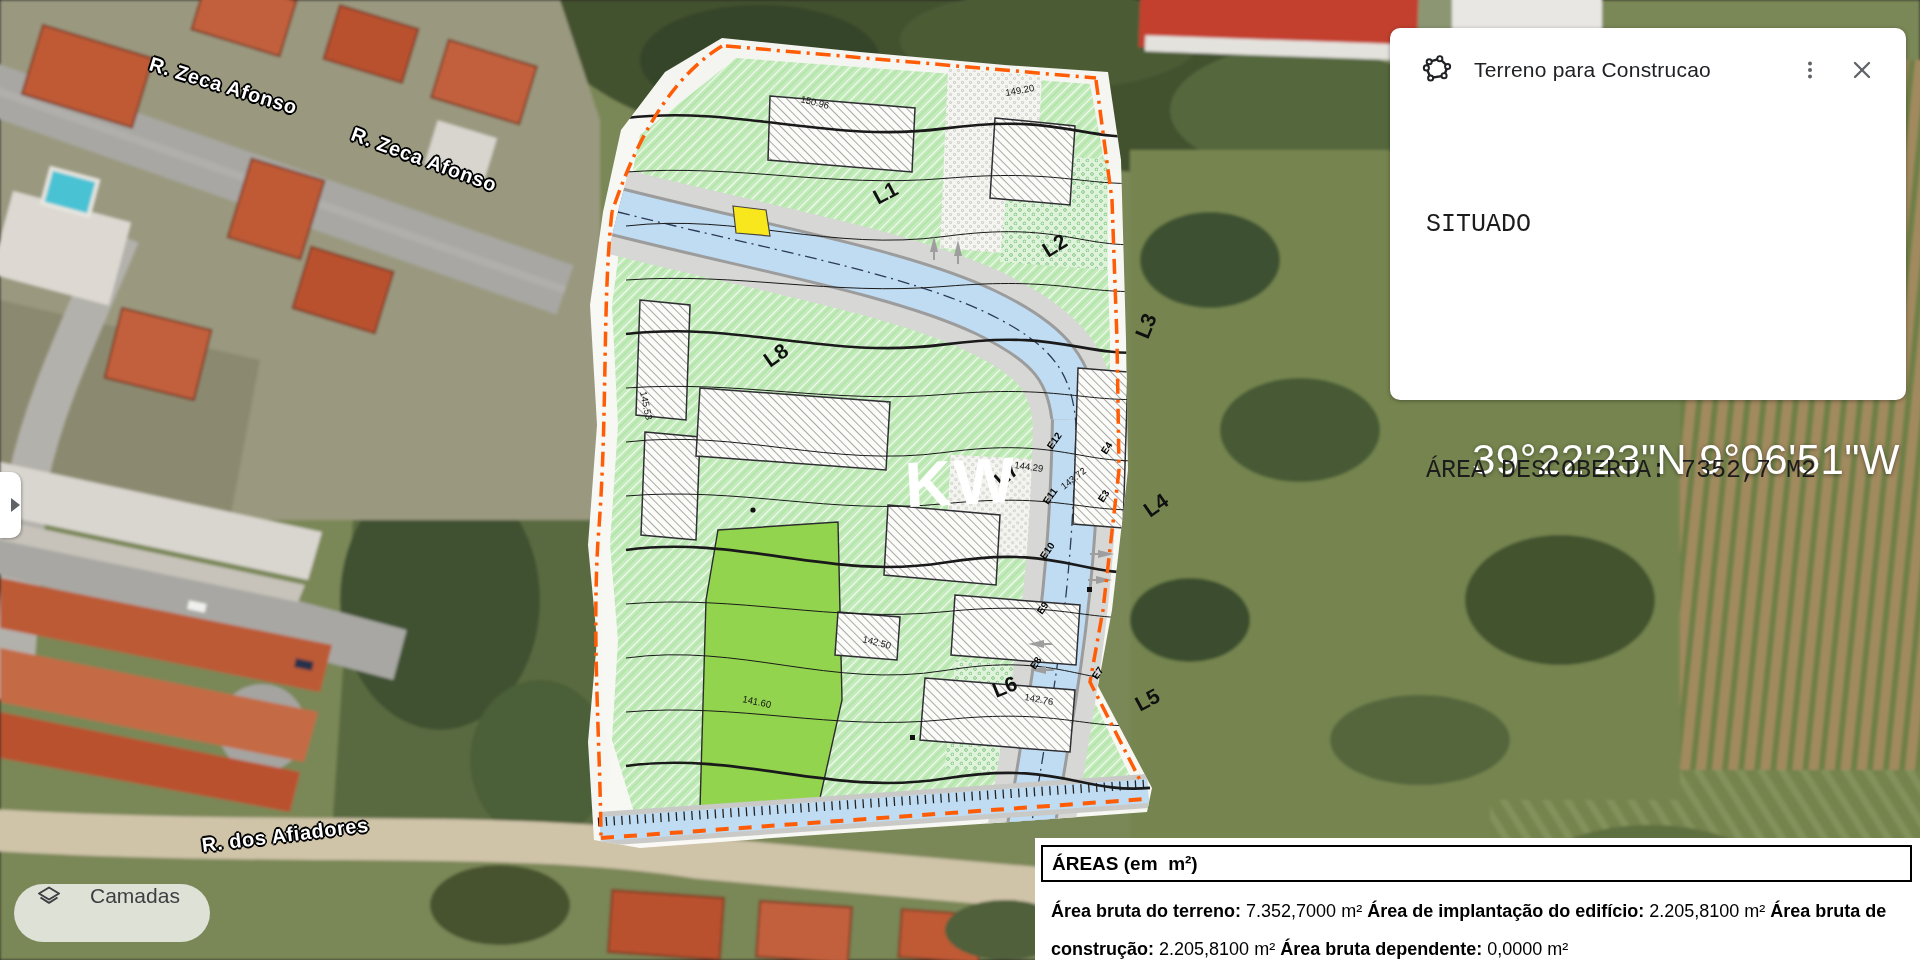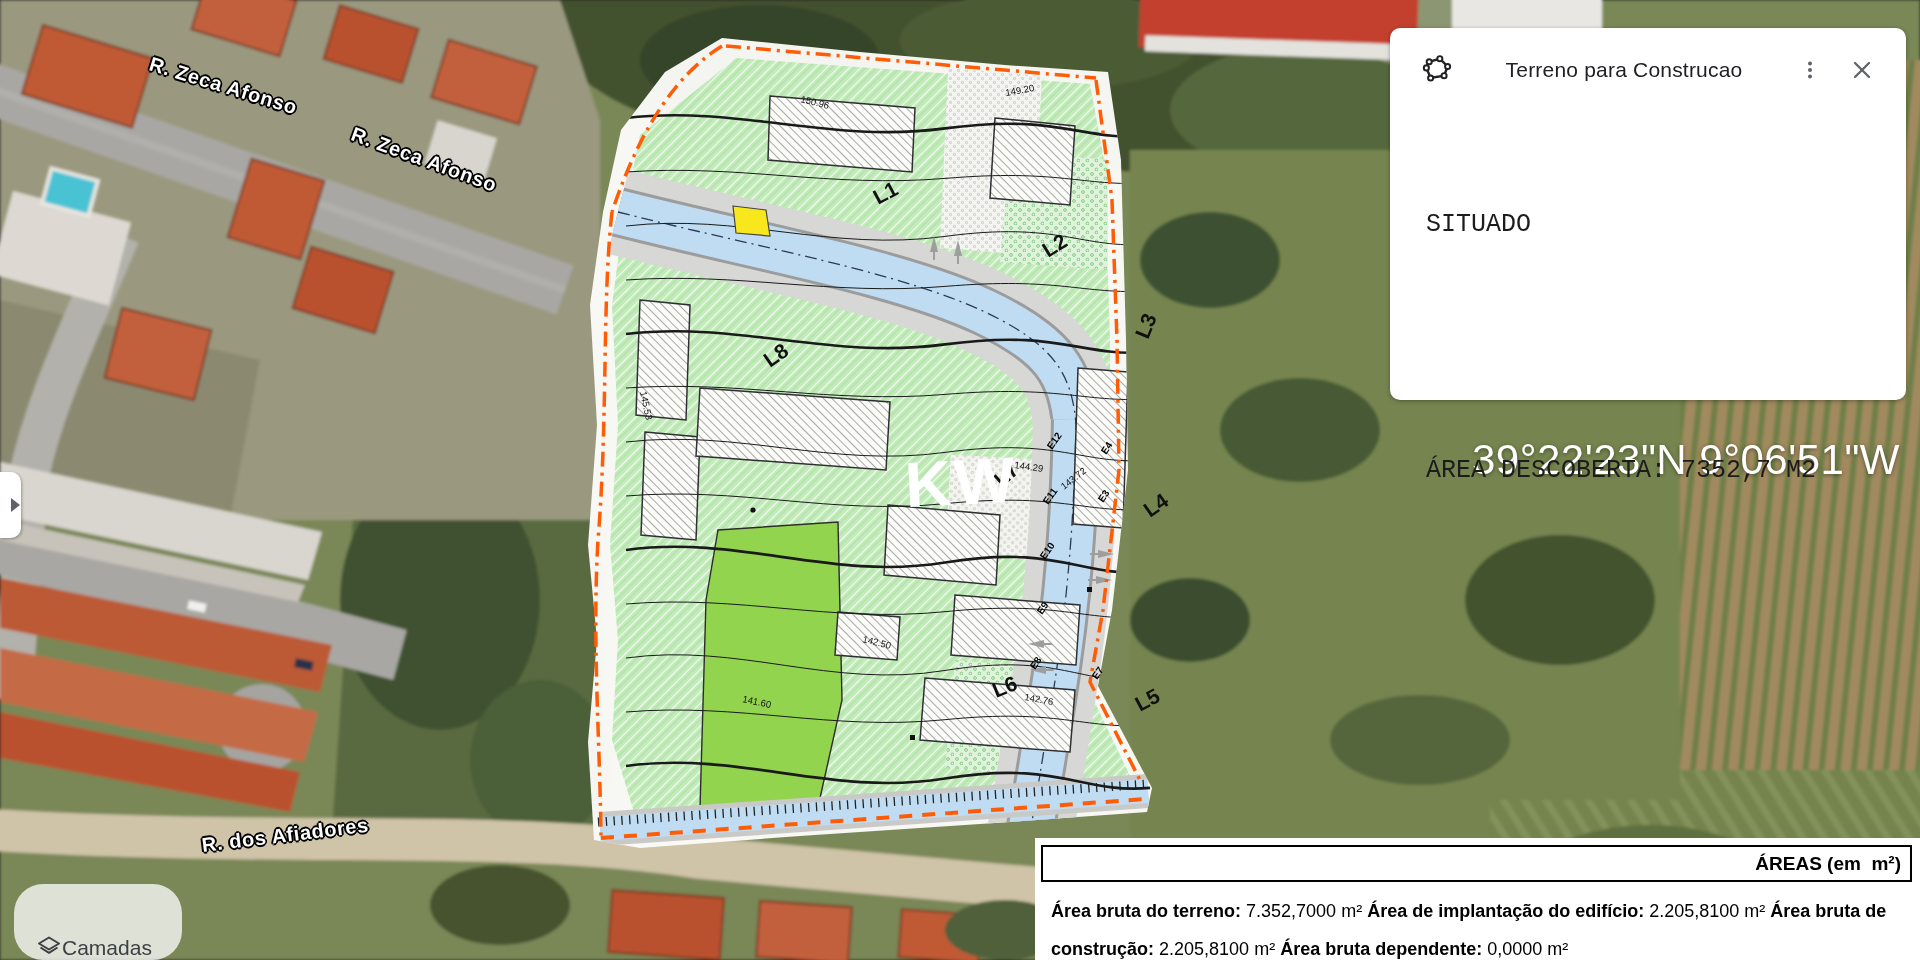--- a/index.html
+++ b/index.html
@@ -4,39 +4,39 @@
 <style>
   html,body{margin:0;padding:0;background:#222;}
   #stage{position:relative;width:1920px;height:960px;overflow:hidden;
          font-family:"Liberation Sans","DejaVu Sans",sans-serif;}
   #stage svg.mapsvg{position:absolute;left:0;top:0;}
 
   
   .info-card{position:absolute;left:1390px;top:28px;width:516px;height:372px;
     background:#fff;border-radius:10px;box-shadow:0 1px 4px rgba(0,0,0,.35);}
   .card-header{display:flex;align-items:center;padding:24px 26px 0 30px;}
-  .card-title{flex:1;font-size:21px;color:#202124;letter-spacing:.2px;text-align:center;}
+  .card-title{flex:1;margin-left:20px;font-size:21px;color:#202124;letter-spacing:.2px;}
   .icon-btn{border:none;background:none;padding:4px;cursor:pointer;display:flex;align-items:center;}
   .card-body{margin:34px 0 0 36px;font-family:"Liberation Mono","DejaVu Sans Mono",monospace;
     font-size:25px;line-height:41px;color:#1c1c1c;white-space:pre;}
   .card-body .gap{height:41px;}
 
   .coords{position:absolute;left:1150px;top:436px;width:750px;text-align:right;
     font-size:42px;font-weight:400;color:#fff;letter-spacing:.5px;
     text-shadow:0 1px 4px rgba(0,0,0,.45);}
 
   .areas-panel{position:absolute;left:1035px;top:838px;right:0;bottom:0;background:#fff;
     padding:7px 8px 0 6px;color:#000;}
   .areas-header{border:2px solid #000;padding:6px 9px 5px 9px;font-weight:bold;
-    font-size:19px;white-space:pre;text-align:right;}
+    font-size:19px;white-space:pre;}
   .areas-body{padding:10px 6px 0 10px;font-size:18px;line-height:38px;max-width:855px;}
 
-  .layers-btn{position:absolute;left:14px;top:884px;height:76px;border:none;cursor:pointer;
+  .layers-btn{position:absolute;left:14px;top:884px;height:58px;border:none;cursor:pointer;
     border-radius:29px;padding:0 30px 0 22px;background:rgba(250,250,250,.78);
-    display:flex;align-items:flex-end;gap:0;font-size:21px;color:#3c4043;
+    display:flex;align-items:flex-start;gap:28px;font-size:21px;color:#3c4043;
     font-family:inherit;}
   .panel-toggle{position:absolute;left:0;top:472px;width:21px;height:66px;background:#fff;
     border:none;cursor:pointer;border-radius:0 10px 10px 0;box-shadow:1px 1px 3px rgba(0,0,0,.3);
     display:flex;align-items:center;}
   .panel-toggle .tri{width:0;height:0;border-left:9px solid #5f6368;
     border-top:7px solid transparent;border-bottom:7px solid transparent;margin-left:5px;}
 
   .street{position:absolute;color:#fff;font-weight:700;font-size:20px;letter-spacing:.6px;
     transform-origin:left center;white-space:nowrap;
     text-shadow:-2px 0 0 #000,2px 0 0 #000,0 -2px 0 #000,0 2px 0 #000,

